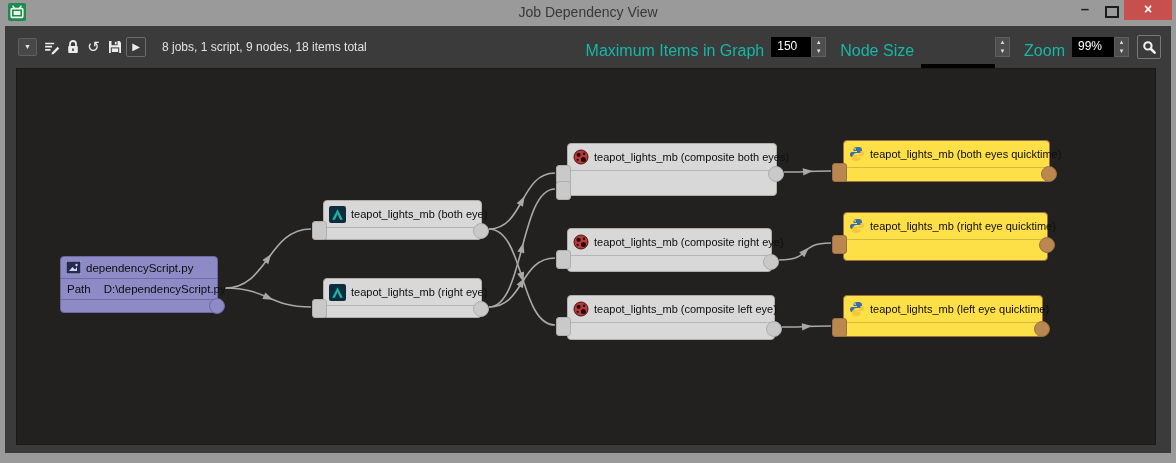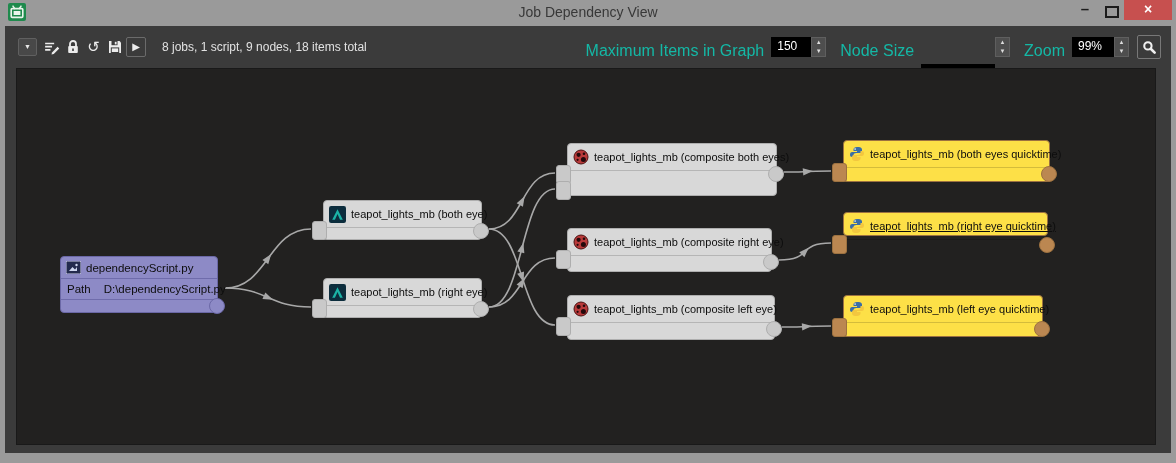--- a/index.html
+++ b/index.html
@@ -261,21 +261,21 @@
           <svg width="16" height="16" viewBox="0 0 16 16">
             <path d="M8 1C5.8 1 4.5 1.9 4.5 3.5V5H8v1H3.2C1.6 6 1 7.3 1 8.8S1.7 11 3.2 11h1.3V9.2C4.5 7.8 5.8 7 7.2 7H11c1.2 0 2-.8 2-2V3.5C13 2 11.5 1 9.8 1z" fill="#3b6ea5"></path>
             <path d="M8 15c2.2 0 3.5-.9 3.5-2.5V11H8v-1h4.8c1.6 0 2.2-1.3 2.2-2.8S14.3 5 12.8 5h-1.3v1.8C11.5 8.2 10.2 9 8.8 9H5c-1.2 0-2 .8-2 2v1.5C3 14 4.5 15 6.2 15z" fill="#f3c73f"></path>
             <circle cx="6.1" cy="3.1" r=".8" fill="#fff"></circle>
           </svg>
           <span>teapot_lights_mb (both eyes quicktime)</span>
         </div>
         <div class="in-tab" style="top:22px"></div>
         <div class="out-dot" style="top:25px"></div>
       </div>
-      <div class="node python" style="left: 843px; top: 212px; width: 205px; height: 24px; text-decoration: underline;">
+      <div class="node python" style="left: 843px; top: 212px; width: 205px; height: 49px;">
         <div class="node-title">
           <svg width="16" height="16" viewBox="0 0 16 16">
             <path d="M8 1C5.8 1 4.5 1.9 4.5 3.5V5H8v1H3.2C1.6 6 1 7.3 1 8.8S1.7 11 3.2 11h1.3V9.2C4.5 7.8 5.8 7 7.2 7H11c1.2 0 2-.8 2-2V3.5C13 2 11.5 1 9.8 1z" fill="#3b6ea5"></path>
             <path d="M8 15c2.2 0 3.5-.9 3.5-2.5V11H8v-1h4.8c1.6 0 2.2-1.3 2.2-2.8S14.3 5 12.8 5h-1.3v1.8C11.5 8.2 10.2 9 8.8 9H5c-1.2 0-2 .8-2 2v1.5C3 14 4.5 15 6.2 15z" fill="#f3c73f"></path>
             <circle cx="6.1" cy="3.1" r=".8" fill="#fff"></circle>
           </svg>
           <span>teapot_lights_mb (right eye quicktime)</span>
         </div>
         <div class="in-tab" style="top:22px"></div>
         <div class="out-dot" style="top:24px"></div>

